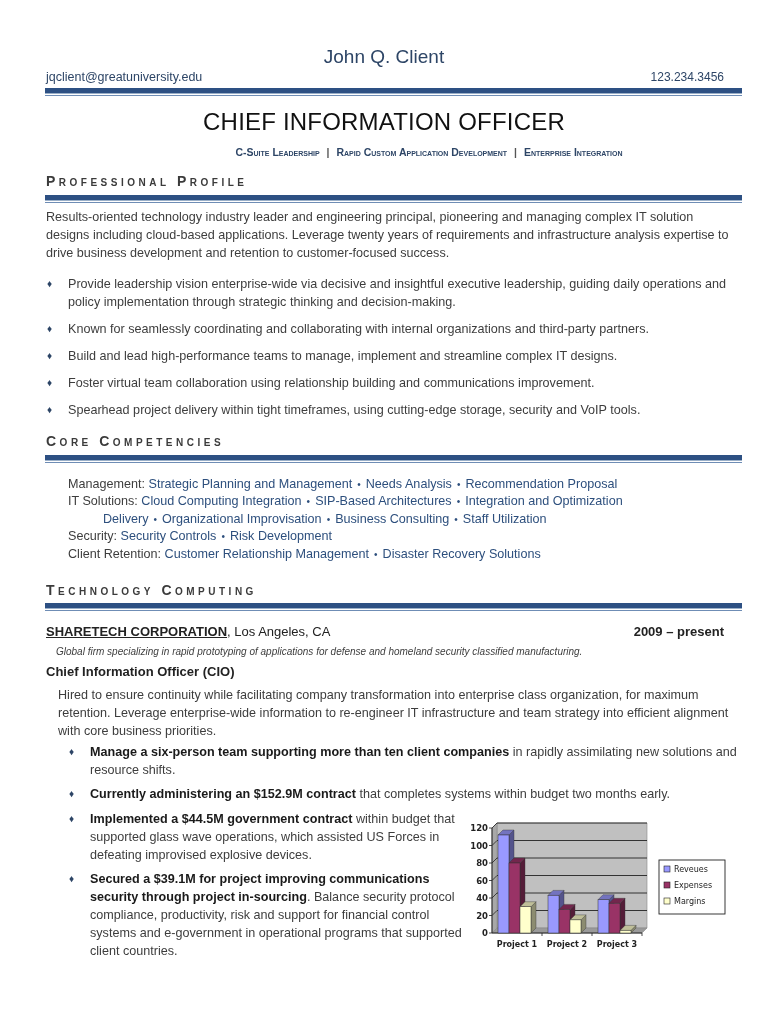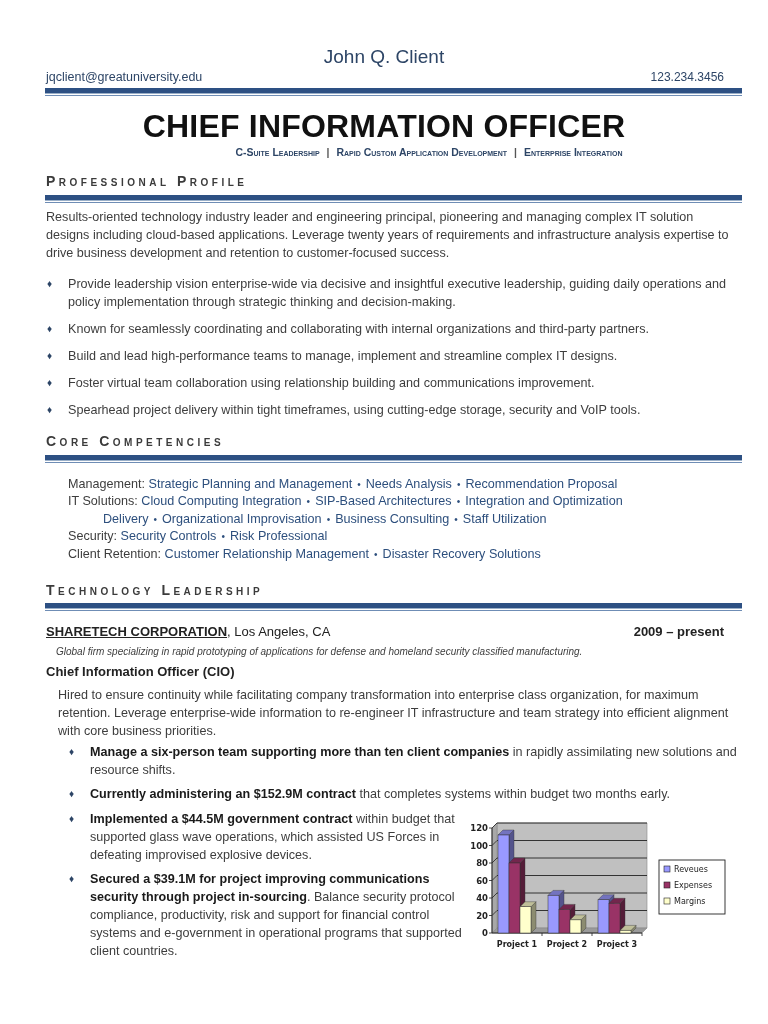--- a/index.html
+++ b/index.html
@@ -9,21 +9,21 @@
 
   .name { position: absolute; top: 46px; left: 0; width: 768px; text-align: center;
           font-size: 19px; color: #2d4566; }
   .email { position: absolute; top: 70px; left: 46px; font-size: 12.5px; color: #2d4566; }
   .phone { position: absolute; top: 70px; right: 44px; font-size: 12px; color: #2d4566; }
   .rule { position: absolute; left: 45px; width: 697px; height: 5px; background: #2d5083;
           border-bottom: 1px solid #9aafc8; }
   .rule::after { content: ""; position: absolute; left: 0; right: 0; bottom: -3px; height: 1px; background: #6f8db5; }
 
   .title { position: absolute; top: 108px; left: 0; width: 768px; text-align: center;
-           font-size: 32px; font-weight: bold; color: #111; letter-spacing: 0.2px; }
+           font-size: 24px; font-weight: normal; color: #111; letter-spacing: 0.2px; }
   .subtitle { position: absolute; top: 146px; left: 0; width: 768px; text-align: center;
               font-size: 10.5px; font-weight: bold; color: #2d4566; font-variant: small-caps; margin-left: 45px; }
   .subtitle .sep { color: #555; margin: 0 4px; }
 
   .sec-head { position: absolute; left: 46px; font-size: 14px; font-weight: bold; color: #3b3b3b;
               letter-spacing: 3.5px; font-variant: small-caps; }
 
   .para { position: absolute; left: 46px; width: 690px; font-size: 12.6px; line-height: 18px; color: #3d3d3d; }
 
   .bullets { position: absolute; left: 46px; width: 700px; margin: 0; padding: 0; list-style: none; }
@@ -86,25 +86,25 @@
     <li><span class="diamond">♦</span><span>Foster virtual team collaboration using relationship building and communications improvement.</span></li>
     <li><span class="diamond">♦</span><span>Spearhead project delivery within tight timeframes, using cutting-edge storage, security and VoIP tools.</span></li>
   </ul>
 
   <div class="sec-head" style="top:433px;">Core Competencies</div>
   <div class="rule" style="top:455px;"></div>
   <div class="comp" style="top:476px;" id="comp-list">
       <div class="row"><span>Management: </span><span class="item">Strategic Planning and Management</span><span class="dot">•</span><span class="item">Needs Analysis</span><span class="dot">•</span><span class="item">Recommendation Proposal</span></div>
       <div class="row"><span>IT Solutions: </span><span class="item">Cloud Computing Integration</span><span class="dot">•</span><span class="item">SIP-Based Architectures</span><span class="dot">•</span><span class="item">Integration and Optimization</span></div>
       <div class="row indent"><span class="item">Delivery</span><span class="dot">•</span><span class="item">Organizational Improvisation</span><span class="dot">•</span><span class="item">Business Consulting</span><span class="dot">•</span><span class="item">Staff Utilization</span></div>
-      <div class="row"><span>Security: </span><span class="item">Security Controls</span><span class="dot">•</span><span class="item">Risk Professional</span></div>
+      <div class="row"><span>Security: </span><span class="item">Security Controls</span><span class="dot">•</span><span class="item">Risk Development</span></div>
       <div class="row"><span>Client Retention: </span><span class="item">Customer Relationship Management</span><span class="dot">•</span><span class="item">Disaster Recovery Solutions</span></div>
     </div>
 
-  <div class="sec-head" style="top:582px;">Technology Leadership</div>
+  <div class="sec-head" style="top:582px;">Technology Computing</div>
   <div class="rule" style="top:603px;"></div>
 
   <div class="company-line">
     <span class="company">SHARETECH CORPORATION</span><span>, Los Angeles, CA</span>
   </div>
   <div class="dates">2009 – present</div>
   <div class="company-desc">Global firm specializing in rapid prototyping of applications for defense and homeland security classified manufacturing.</div>
   <div class="role">Chief Information Officer (CIO)</div>
   <div class="role-para">Hired to ensure continuity while facilitating company transformation into enterprise class organization, for maximum retention. Leverage enterprise-wide information to re-engineer IT infrastructure and team strategy into efficient alignment with core business priorities.</div>
 

